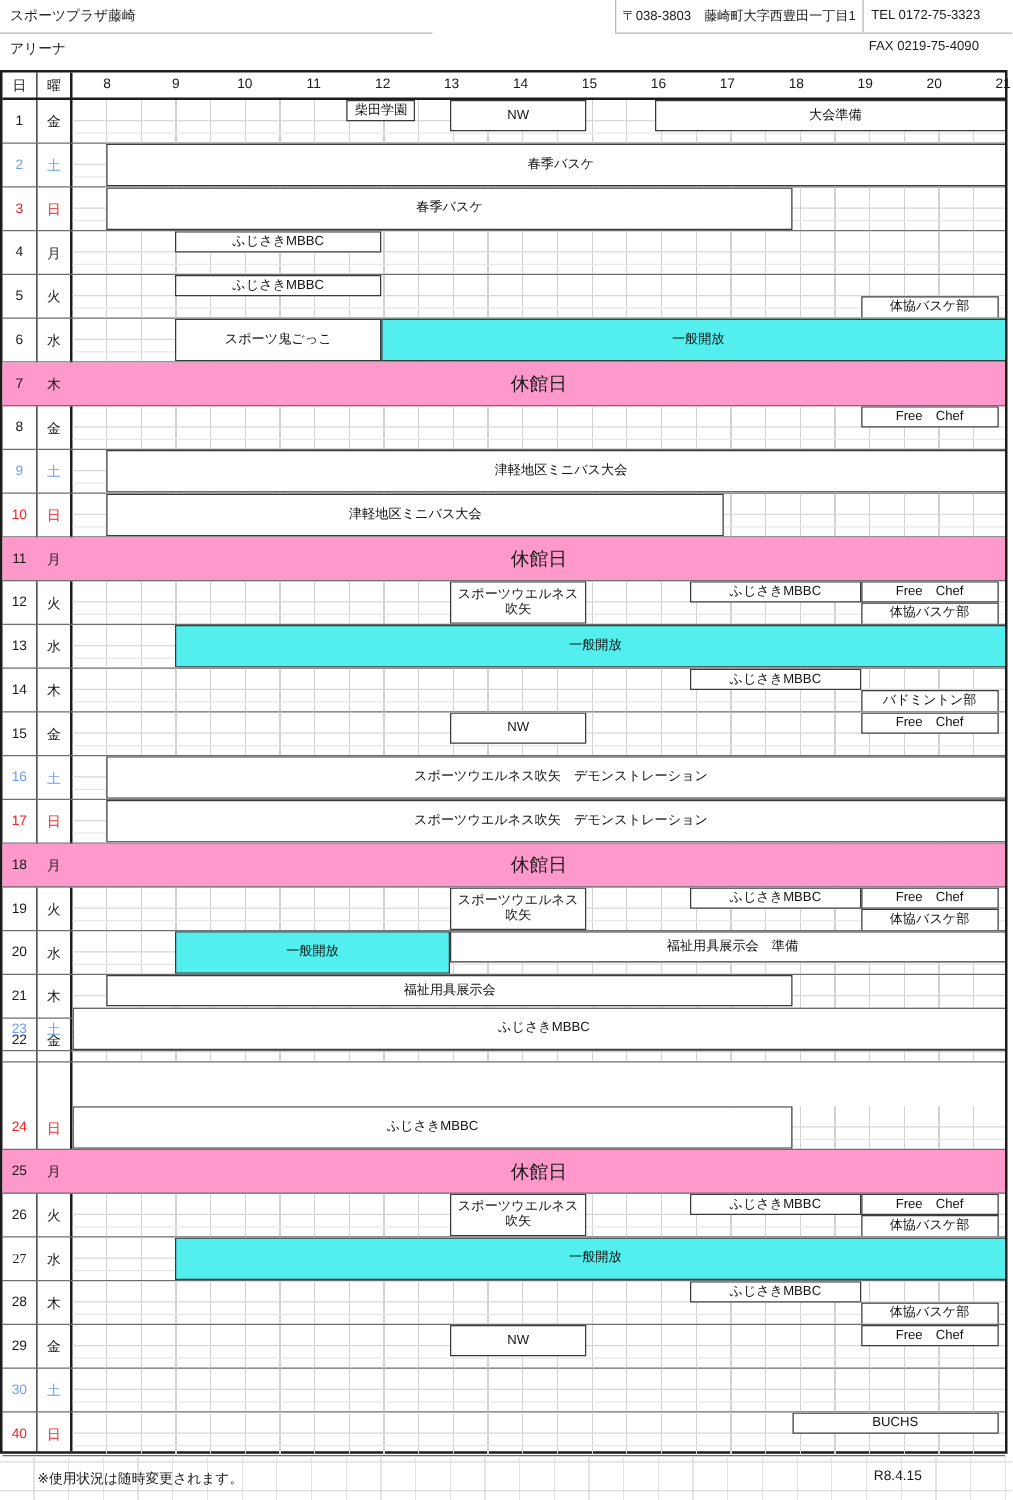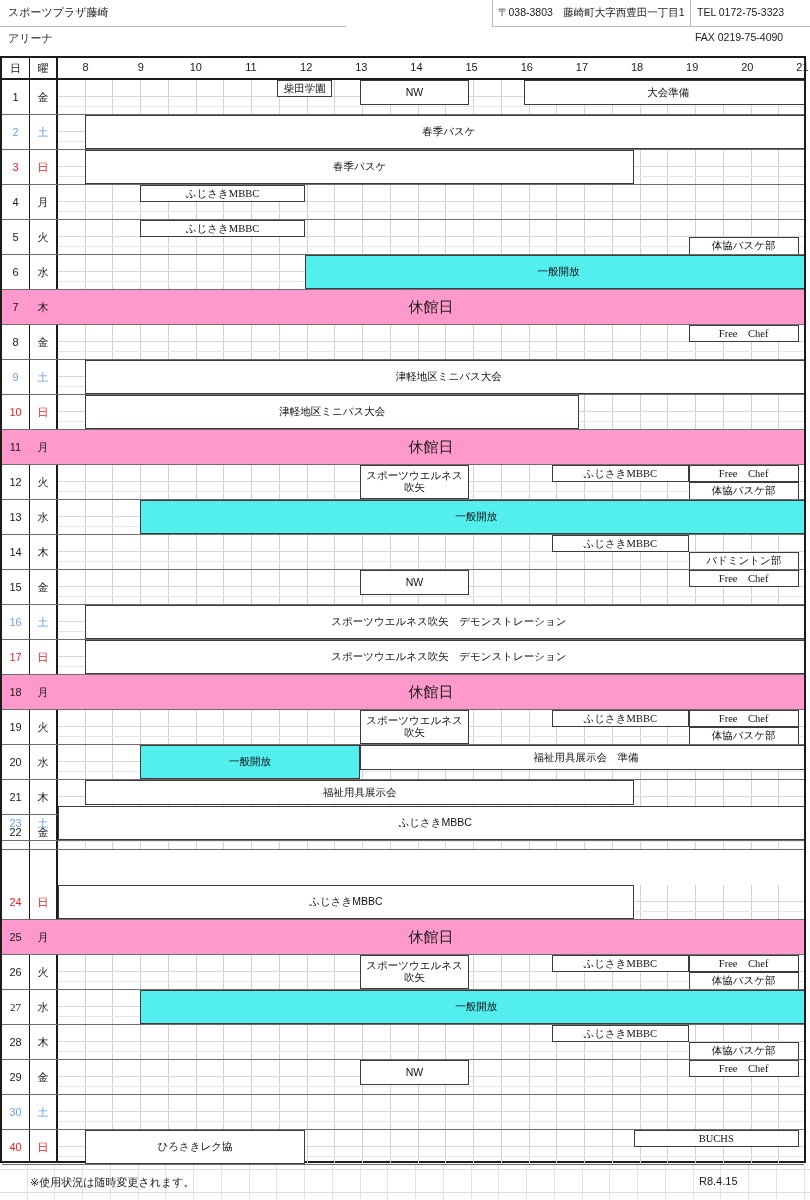--- a/index.html
+++ b/index.html
@@ -37,21 +37,21 @@
       repeating-linear-gradient(to right,transparent 0px,transparent 26.75px,#d2d2d2 26.75px,#d2d2d2 27.75px);
     background-size:100% 1px,100% 1px,100% 100%;
     background-position:0 16px,0 26px,0 0;
     background-repeat:no-repeat,no-repeat,repeat;}
   .closed-label{position:absolute;left:56px;right:0;top:0;bottom:0;display:flex;align-items:center;justify-content:center;font-size:15px;}
   .ev{position:absolute;background:#fff;border:1px solid #3b3b3b;box-sizing:border-box;
       display:flex;align-items:center;justify-content:center;text-align:center;
       font-size:10.5px;line-height:1.12;color:#111;white-space:pre-line;overflow:hidden;}
   .ev.full{top:0;height:34px;}
   .ev.mid{top:0;height:25px;}
-  .ev.top{top:0;height:17px;font-family:Liberation Serif, serif;}
+  .ev.top{top:0;height:17px;}
   .ev.bottom{top:17px;height:18px;}
   .ev.cyan{background:#53EFEF;}
   
   .footnote{left:30px;top:1175px;font-size:11px;}
   .revision{left:699px;top:1175px;font-size:11px;}
   .footgrid{left:0;top:1165px;width:810px;height:35px;
     background-image:repeating-linear-gradient(to right,transparent 0px,transparent 26.75px,#e3e3e3 26.75px,#e3e3e3 27.75px);}
   .footline{height:1px;background:#dcdcdc;}
 </style>
 </head>
@@ -128,20 +128,21 @@
           <div class="c-wd ">火</div>
           <div class="timearea lined">
             <div class="ev top" style="left: 11.0294%; width: 22.0588%;">ふじさきMBBC</div>
             <div class="ev bottom" style="left: 84.5588%; width: 14.7059%;">体協バスケ部</div>
           </div>
         </div>
         <div class="row" style="top: 197px;">
           <div class="c-day ">6</div>
           <div class="c-wd ">水</div>
           <div class="timearea lined">
+            <div class="ev full" style="left: 11.0294%; width: 22.0588%;">スポーツ鬼ごっこ</div>
             <div class="ev full cyan" style="left: 33.0882%; width: 68.0147%;">一般開放</div>
           </div>
         </div>
         <div class="row closed" style="top: 232px;">
           <div class="c-day ">7</div>
           <div class="c-wd ">木</div>
           <div class="closed-label">休館日</div>
         </div>
         <div class="row" style="top: 267px;">
           <div class="c-day ">8</div>
@@ -310,21 +311,20 @@
         </div>
         <div class="row" style="top: 1037px;">
           <div class="c-day sat">30</div>
           <div class="c-wd sat">土</div>
           <div class="timearea lined"></div>
         </div>
         <div class="row" style="top: 1072px;">
           <div class="c-day sun">40</div>
           <div class="c-wd sun">日</div>
           <div class="timearea lined">
-            <div class="ev full" style="left: 3.67647%; width: 29.4118%;">ひろさきレク協</div>
             <div class="ev top" style="left: 77.2059%; width: 22.0588%;">BUCHS</div>
           </div>
         </div>
       </div>
   </div>
 
   <div class="abs footgrid"></div>
   <div class="abs footline" style="left:0;top:1169px;width:810px;"></div>
   <div class="abs footline" style="left:0;top:1192px;width:810px;"></div>
   <div class="abs footnote">※使用状況は随時変更されます。</div>

